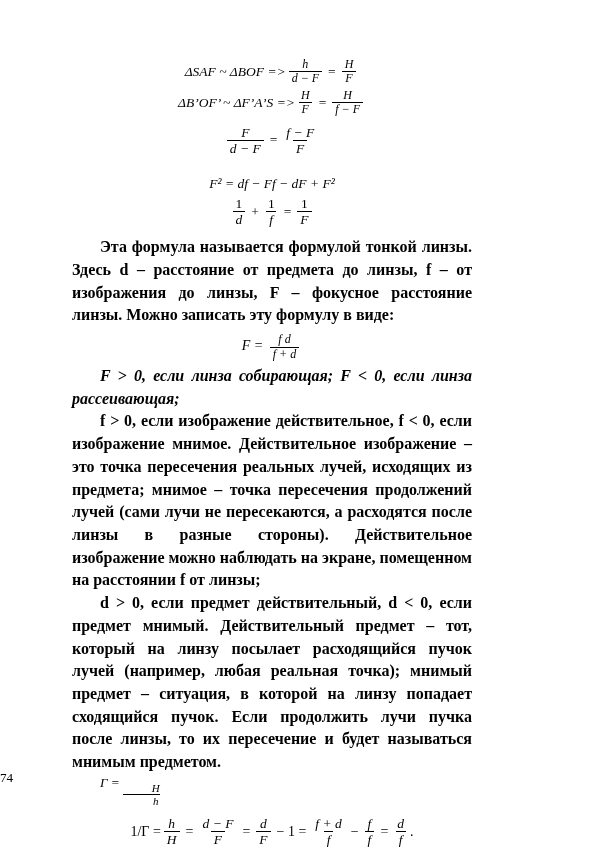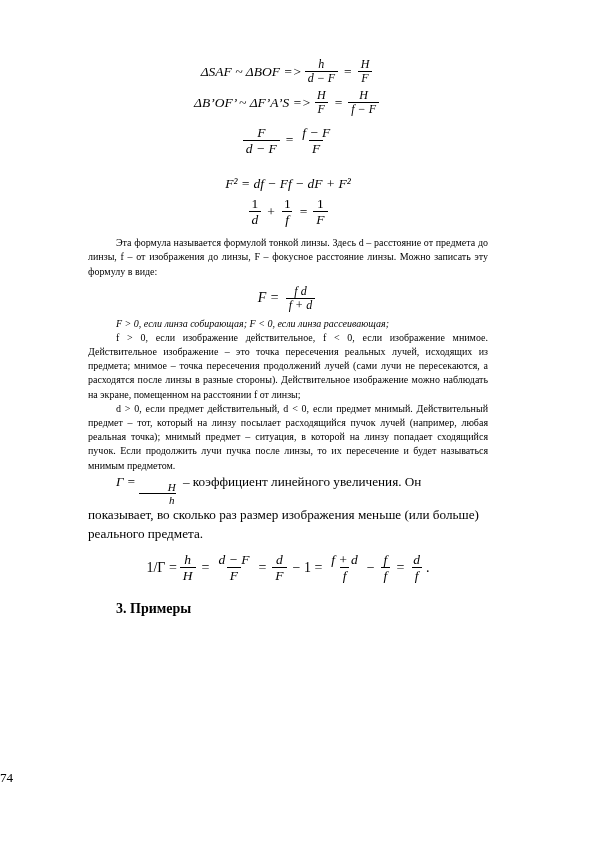--- a/index.html
+++ b/index.html
@@ -10,21 +10,21 @@
   body {
     width: 600px;
     height: 848px;
     font-family: "Liberation Serif", serif;
     color: #000000;
     position: relative;
     overflow: hidden;
   }
   .page {
     position: absolute;
-    left: 16px; top: 0;
+    left: 0; top: 0;
     width: 544px;
     height: 848px;
     box-sizing: border-box;
     padding: 48px 72px 40px 72px;
   }
   .formula-block {
     margin-top: 10px;
     text-align: center;
     font-size: 13.5px;
   }
@@ -49,26 +49,27 @@
     padding: 0 3px 0px 3px;
   }
   .frac .den {
     border-top: 1px solid #000;
     padding: 0px 3px 0 3px;
   }
   .frac.big { font-size: 13.5px; }
   .op { margin: 0 3px; }
 
   p.body {
-    font-size: 10px;
+    font-size: 16px;
     line-height: 1.42;
     text-align: justify;
     text-indent: 28px;
     margin: 0;
     hyphens: manual;
+    font-weight: bold;
   }
   .section-head {
     font-size: 14px;
     font-weight: bold;
     text-indent: 28px;
     margin: 14px 0 2px 0;
   }
   .page-number {
     position: absolute;
     bottom: 62px;
@@ -180,21 +181,21 @@
   </div>
 
   <p class="body italic">F &gt; 0, если линза собирающая; F &lt; 0, если линза рассеивающая;</p>
   <p class="body">f &gt; 0, если изображение действительное, f &lt; 0, если изображение мнимое. Действительное изображение – это точка пересечения реальных лучей, исходящих из предмета; мнимое – точка пересечения продолжений лучей (сами лучи не пересекаются, а расходятся после линзы в разные стороны). Действительное изображение можно наблюдать на экране, помещенном на расстоянии f от линзы;</p>
   <p class="body">d &gt; 0, если предмет действительный, d &lt; 0, если предмет мнимый. Действительный предмет – тот, который на линзу посылает расходящийся пучок лучей (например, любая реальная точка); мнимый предмет – ситуация, в которой на линзу попадает сходящийся пучок. Если продолжить лучи пучка после линзы, то их пересечение и будет называться мнимым предметом.</p>
 
   <p class="gamma-line">
     <span class="italic">Г =</span><span class="inline-frac">
         <span class="num italic">H</span>
         <span class="den italic">h</span>
-      </span><span> – коэффициент линейного увеличения. Он показывает, во сколько раз размер изображения меньше (или больше) реального предмета.</span>
+      </span>
   </p>
 
   <div class="big-eq">
     <span class="fml-row" style="display:inline-flex;">
       <span>1/Г =</span>
       <span class="frac big">
         <span class="num italic">h</span>
         <span class="den italic">H</span>
       </span>
       <span class="op">=</span>

